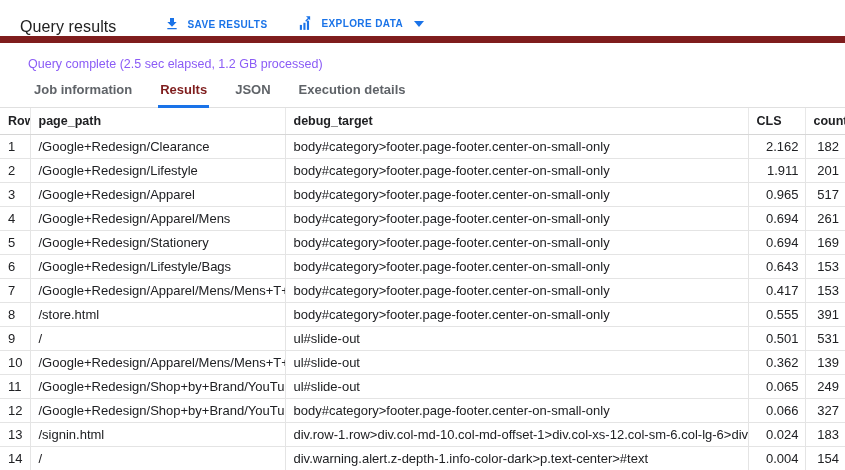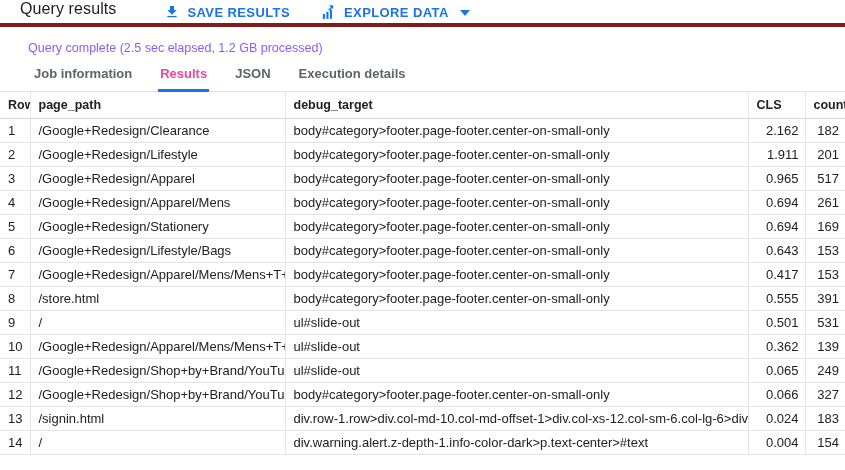--- a/index.html
+++ b/index.html
@@ -5,41 +5,41 @@
   * { margin: 0; padding: 0; box-sizing: border-box; }
   html, body {
     width: 845px; height: 470px;
     background: #ffffff;
     font-family: "Liberation Sans", sans-serif;
     overflow: hidden;
     color: #202124;
   }
   
   .topbar {
-    height: 27px;
+    height: 43px;
     display: flex;
-    align-items: flex-start;
-    border-bottom: 4px solid #7f1d1d;
+    align-items: flex-end;
+    border-bottom: 7px solid #7f1d1d;
     background: #ffffff;
   }
   .topbar-title {
     font-size: 16px;
     color: #212121;
     margin-left: 20px;
     letter-spacing: 0.1px;
   }
   .tool-btn {
     display: flex;
     align-items: center;
     gap: 7px;
     border: none;
     background: transparent;
     color: #1a73e8;
     font-family: "Liberation Sans", sans-serif;
-    font-size: 13px;
+    font-size: 10px;
     font-weight: 700;
     letter-spacing: 0.4px;
     cursor: pointer;
     padding: 4px 6px;
   }
   .btn-save { margin-left: 42px; }
   .btn-explore { margin-left: 18px; }
   .tool-btn svg { display: block; }
   .caret { margin-left: 4px; }
   
@@ -60,21 +60,21 @@
     font-size: 13px;
     font-weight: 700;
     color: #5f6368;
     padding: 0 2px 8px 2px;
     margin-right: 24px;
     cursor: pointer;
     border-bottom: 3px solid transparent;
     margin-bottom: -1px;
   }
   .tab.active {
-    color: #ec4899;
+    color: #7f1d1d;
     border-bottom-color: #1a73e8;
   }
   
   table.results {
     width: 845px;
     border-collapse: collapse;
     table-layout: fixed;
     font-size: 13px;
   }
   col.c-row    { width: 30px; }

